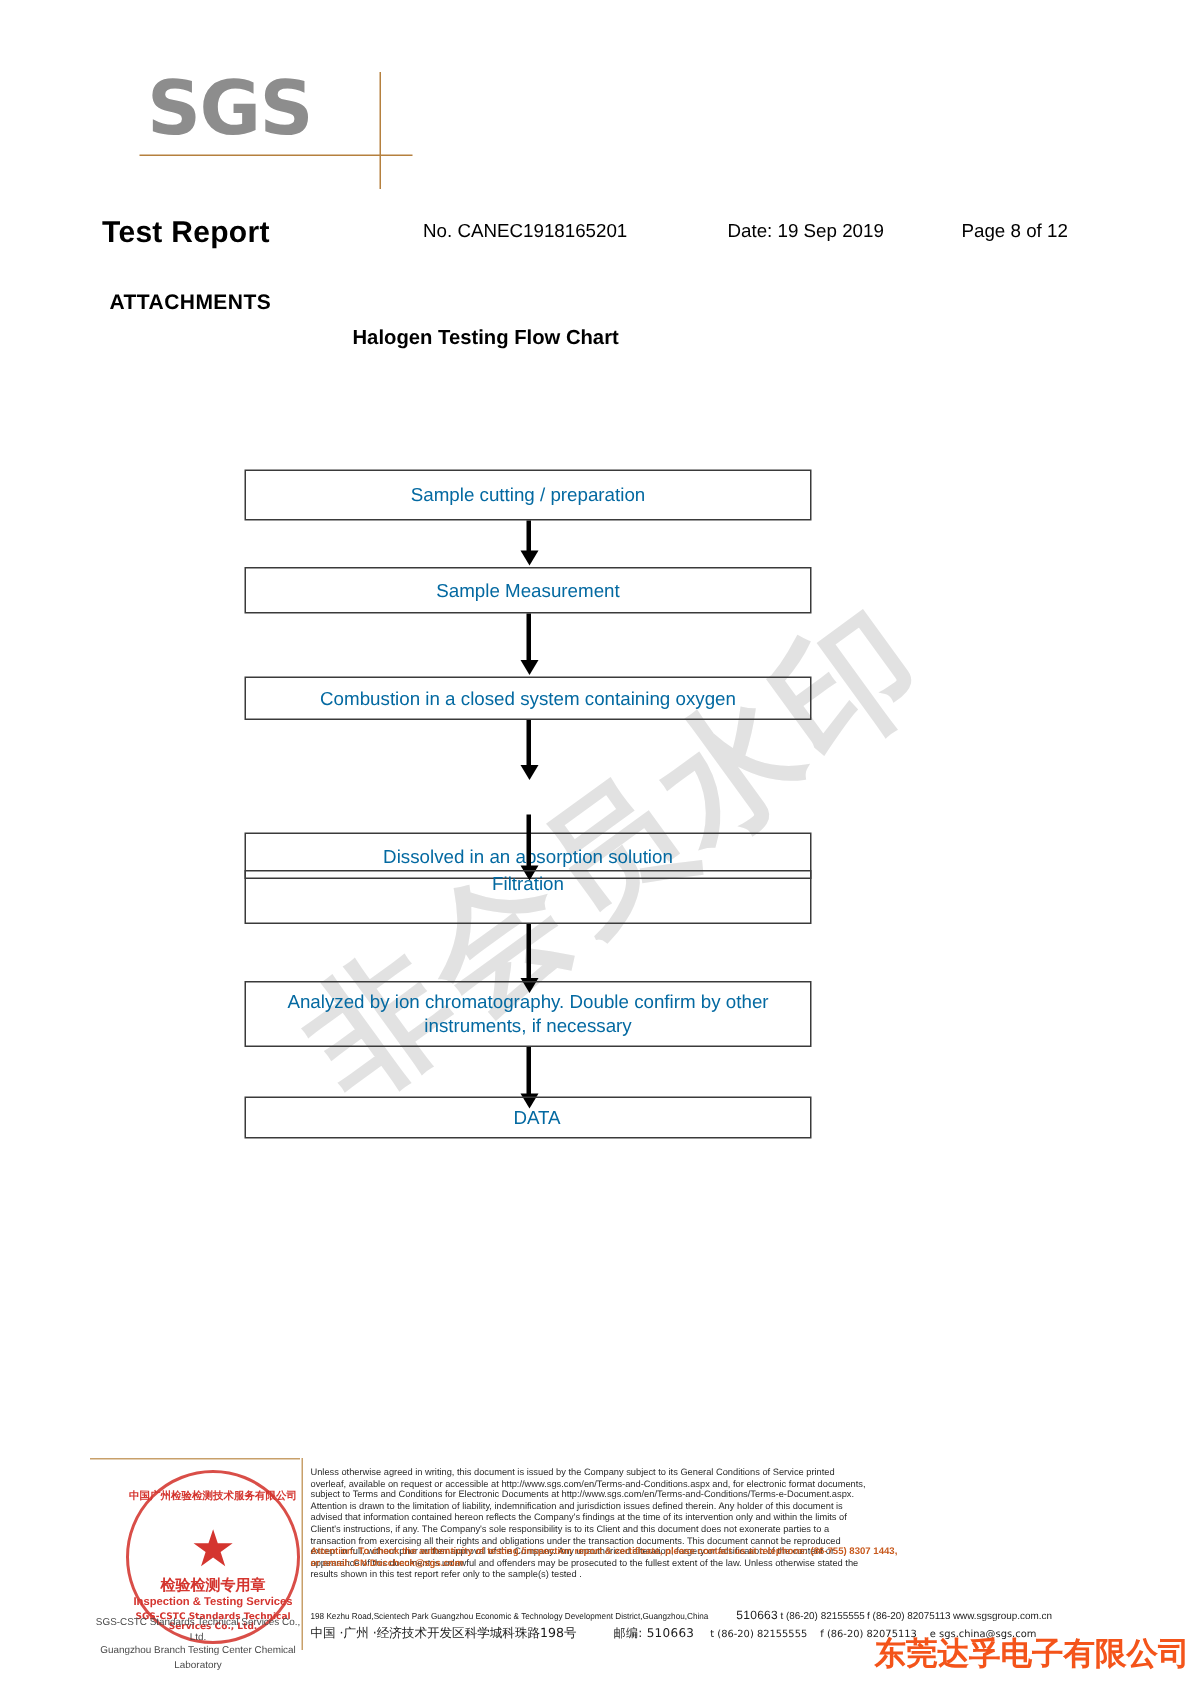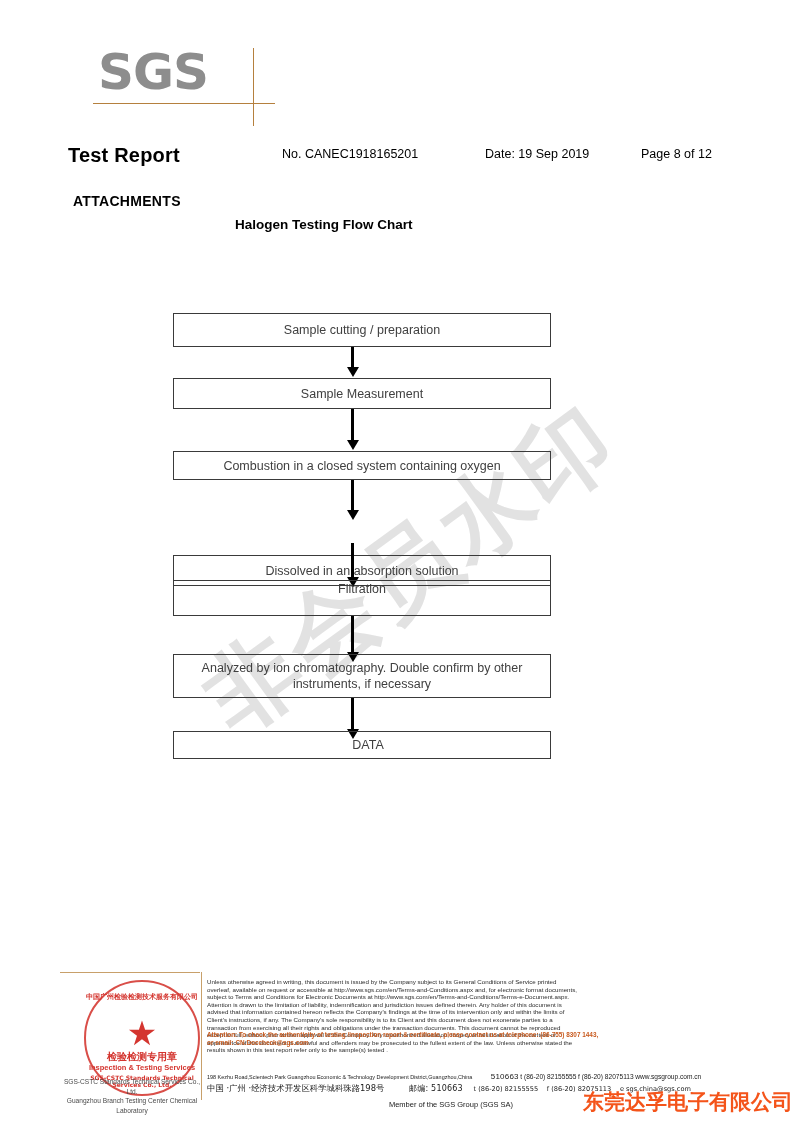--- a/index.html
+++ b/index.html
@@ -143,27 +143,27 @@
     position: absolute;
     left: 0;
     top: 0;
     width: 793px;
     height: 1121px;
     z-index: 2;
     pointer-events: none;
   }
   .flow-box {
     position: absolute;
-    left: 173px;
+    left: 163px;
     width: 378px;
     border: 1px solid #3a3a3a;
     background: transparent;
     box-sizing: border-box;
     font-size: 12.5px;
-    color: #404040;
+    color: #0369a1;
     display: flex;
     justify-content: center;
     text-align: center;
     pointer-events: auto;
   }
   .flow-box .flow-label {
     display: block;
     line-height: 16px;
   }
   .flow-arrow {
@@ -468,18 +468,17 @@
     </div>
 
     <div id="addr-cn">
       <span class="addr-seg">中国 ·广州 ·经济技术开发区科学城科珠路198号</span>
       <span class="addr-seg addr-zip" style="margin-left:22px;">邮编: 510663</span>
       <span class="addr-seg addr-tel" style="margin-left:8px;">t (86-20) 82155555</span>
       <span class="addr-seg addr-tel" style="margin-left:6px;">f (86-20) 82075113</span>
       <span class="addr-seg addr-tel" style="margin-left:6px;">e sgs.china@sgs.com</span>
     </div>
 
-    <div id="member-line">Member of the SGS Group (SGS SA)</div>
   </div>
 
   <div id="company-watermark">东莞达孚电子有限公司</div>
 
 </div>
 
 </body></html>

